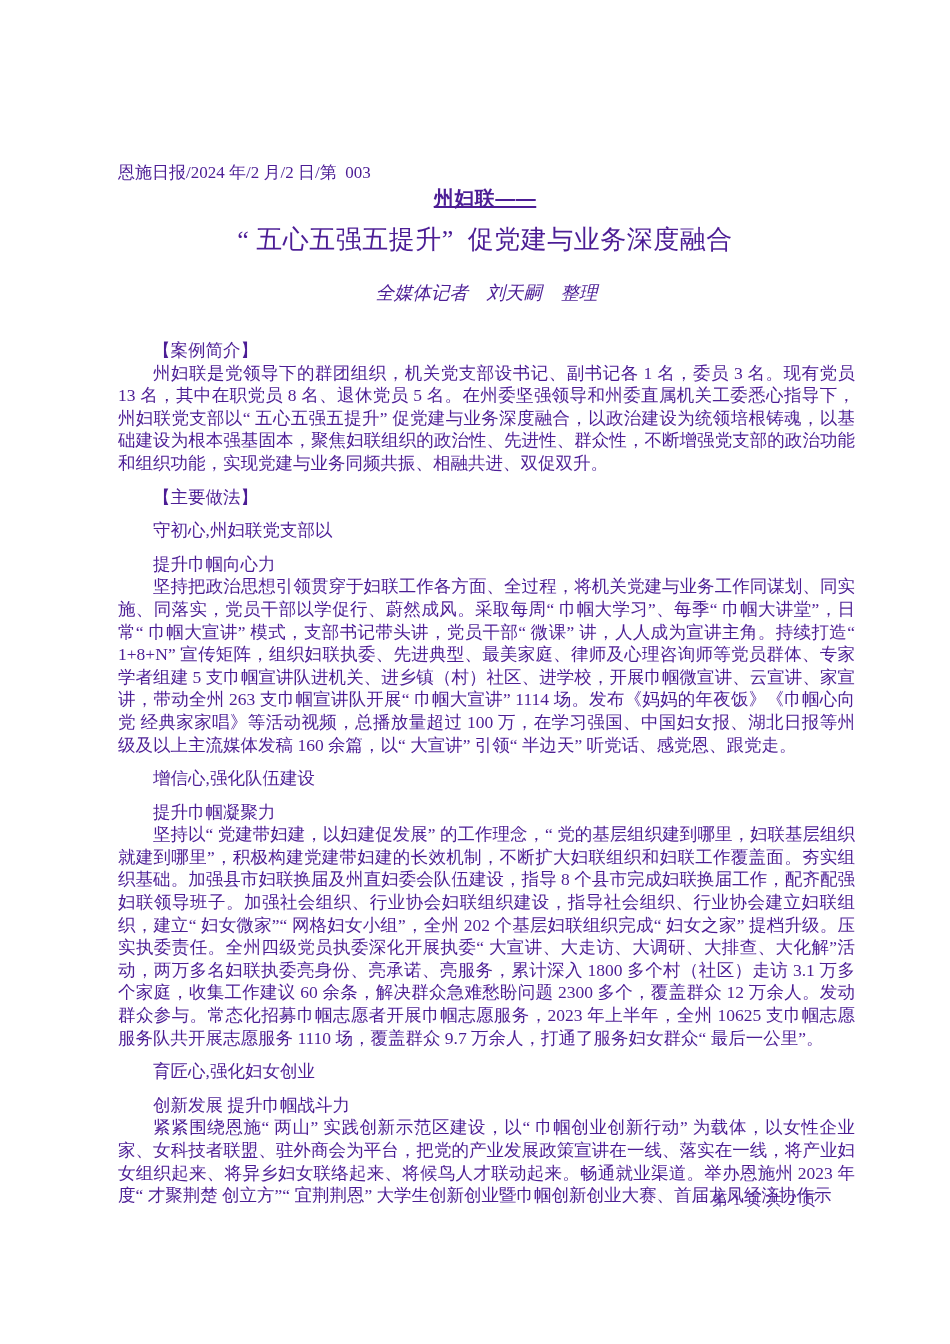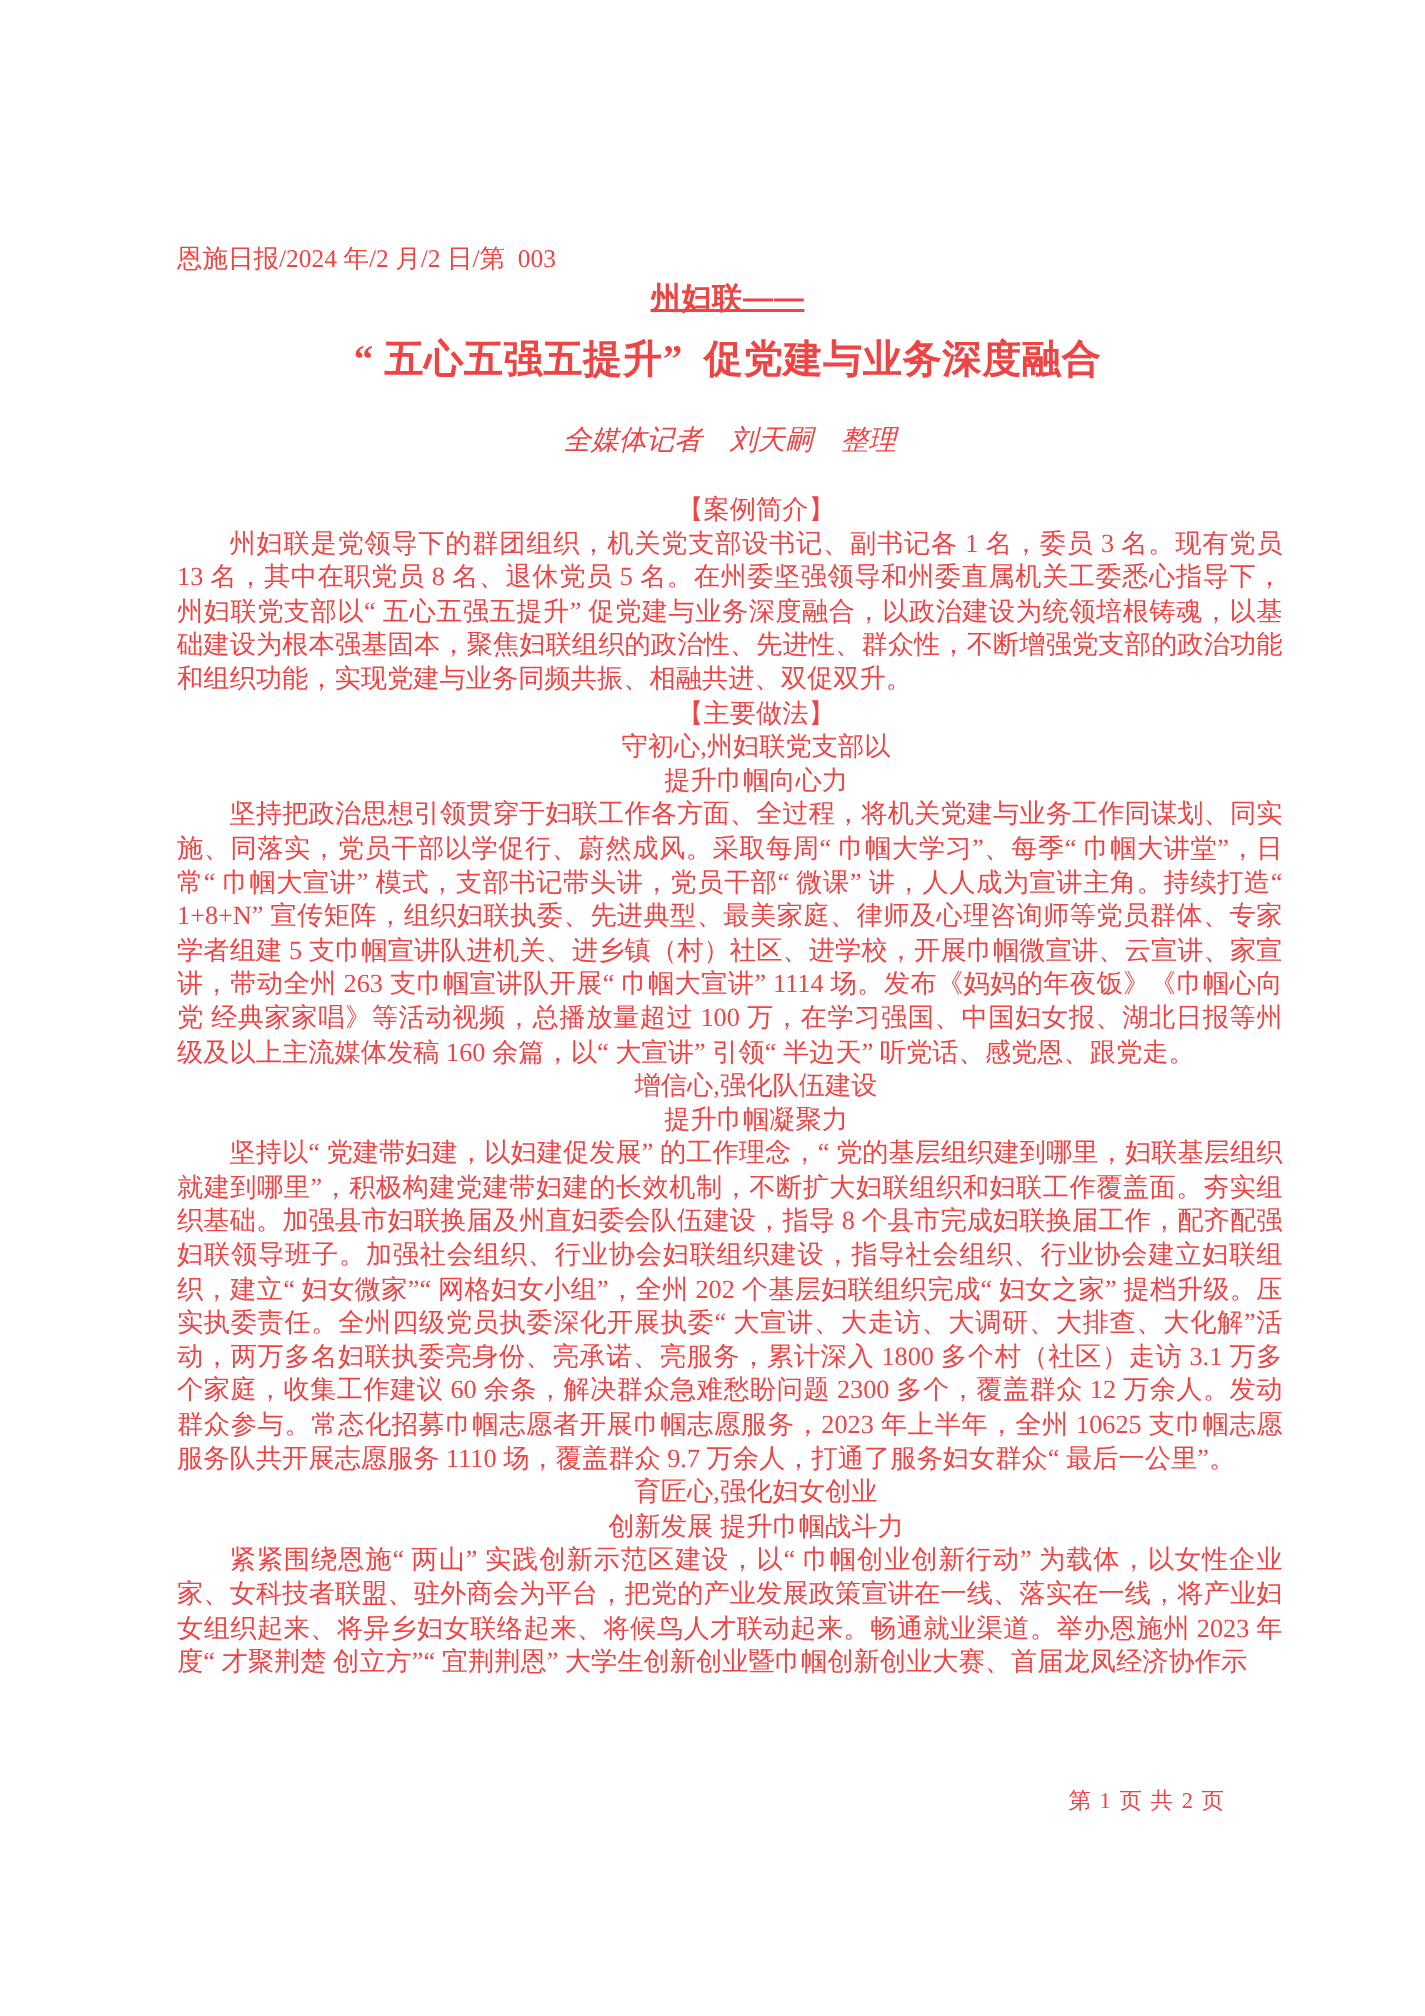--- a/index.html
+++ b/index.html
@@ -5,21 +5,21 @@
   * { box-sizing: border-box; margin: 0; padding: 0; }
   html, body { background: #ffffff; }
   body { font-family: "Liberation Serif", serif; }
 
   .page {
     position: relative;
     width: 950px;
     height: 1344px;
     margin: 0 auto;
     background: #ffffff;
-    color: #ef4444;
+    color: #4c1d95;
     overflow: hidden;
   }
 
   .doc-header {
     position: absolute;
     top: 115px;
     left: 118px;
     right: 95px;
     font-size: 17px;
     line-height: 23px;
@@ -39,21 +39,21 @@
     white-space: pre-wrap;
     text-decoration: underline;
   }
 
   .title {
     position: absolute;
     top: 223px;
     left: 40px;
     right: 20px;
     text-align: center;
-    font-weight: 700;
+    font-weight: 400;
     font-size: 26px;
     line-height: 34px;
     letter-spacing: 0.5px;
     white-space: pre-wrap;
   }
 
   .byline {
     position: absolute;
     top: 280px;
     left: 118px;
@@ -72,21 +72,22 @@
     font-size: 17.5px;
     line-height: 22.6px;
   }
 
   .para {
     text-indent: 2em;
     text-align: justify;
     white-space: pre-wrap;
   }
   .para.label, .para.subhead {
-    text-align: center;
+    text-align: left;
+    margin-top: 11px;
   }
 
   .page-footer {
     position: absolute;
     bottom: 134px;
     right: 133px;
     font-size: 15px;
     letter-spacing: 1px;
     white-space: pre-wrap;
   }

